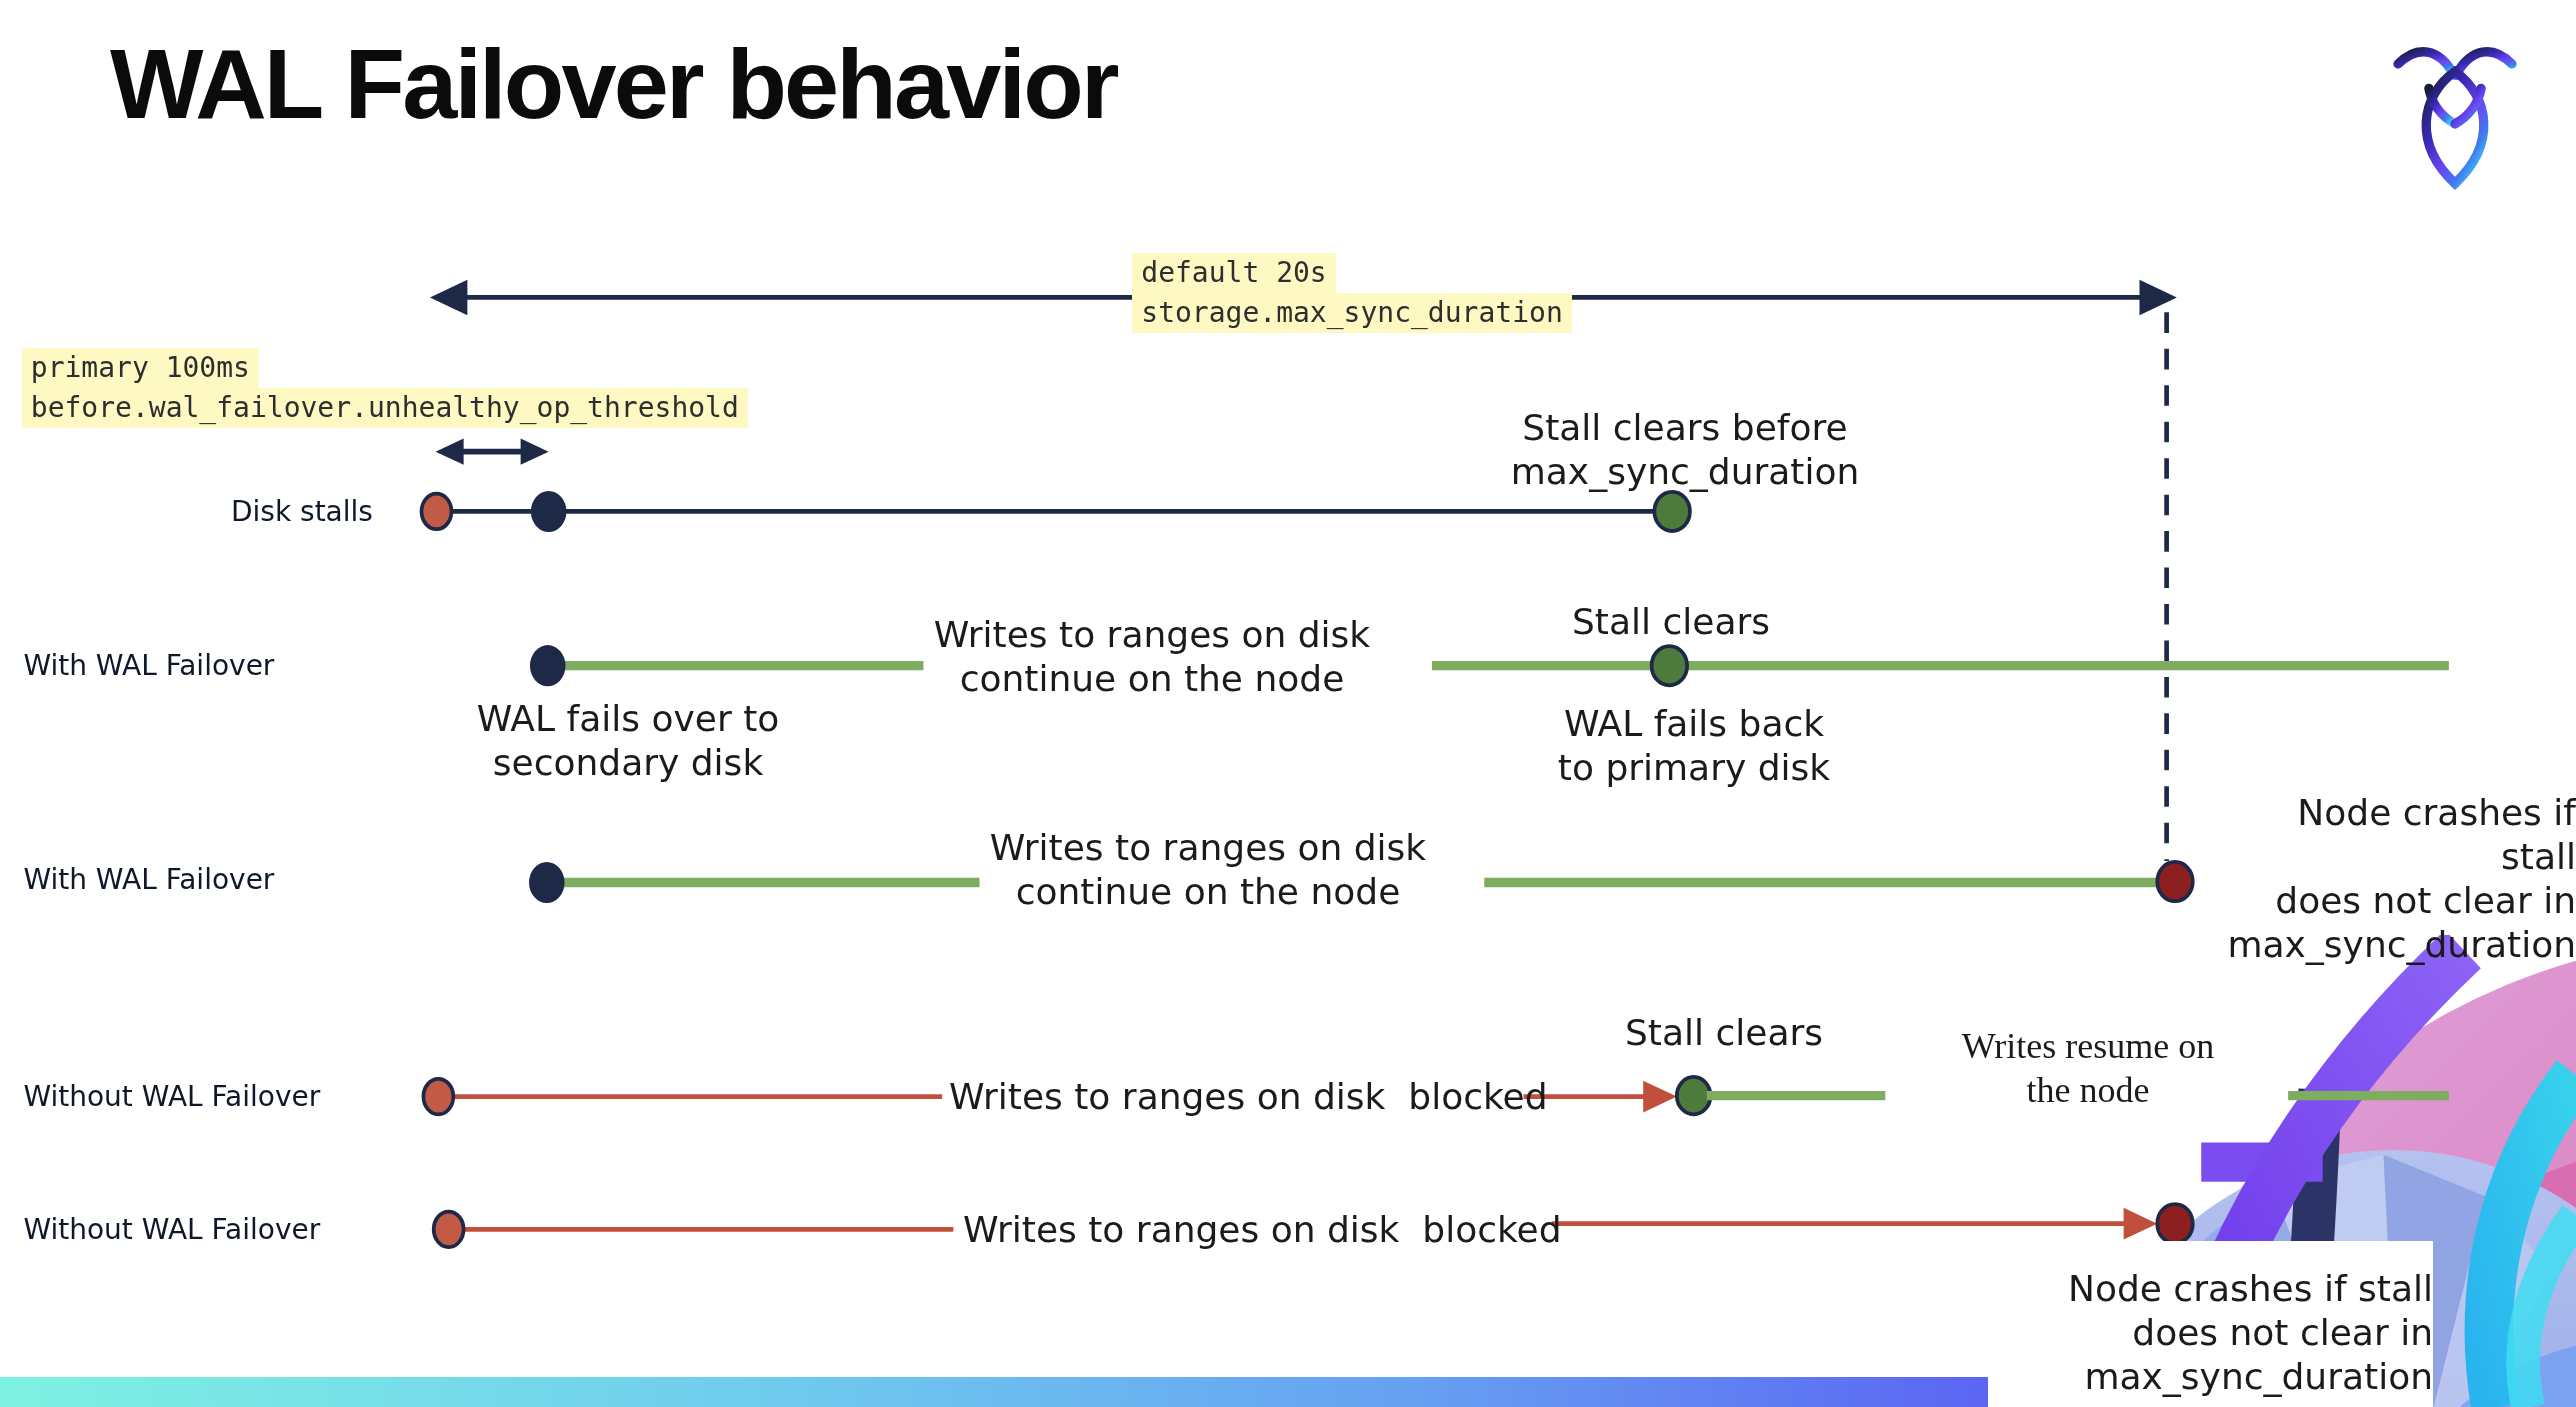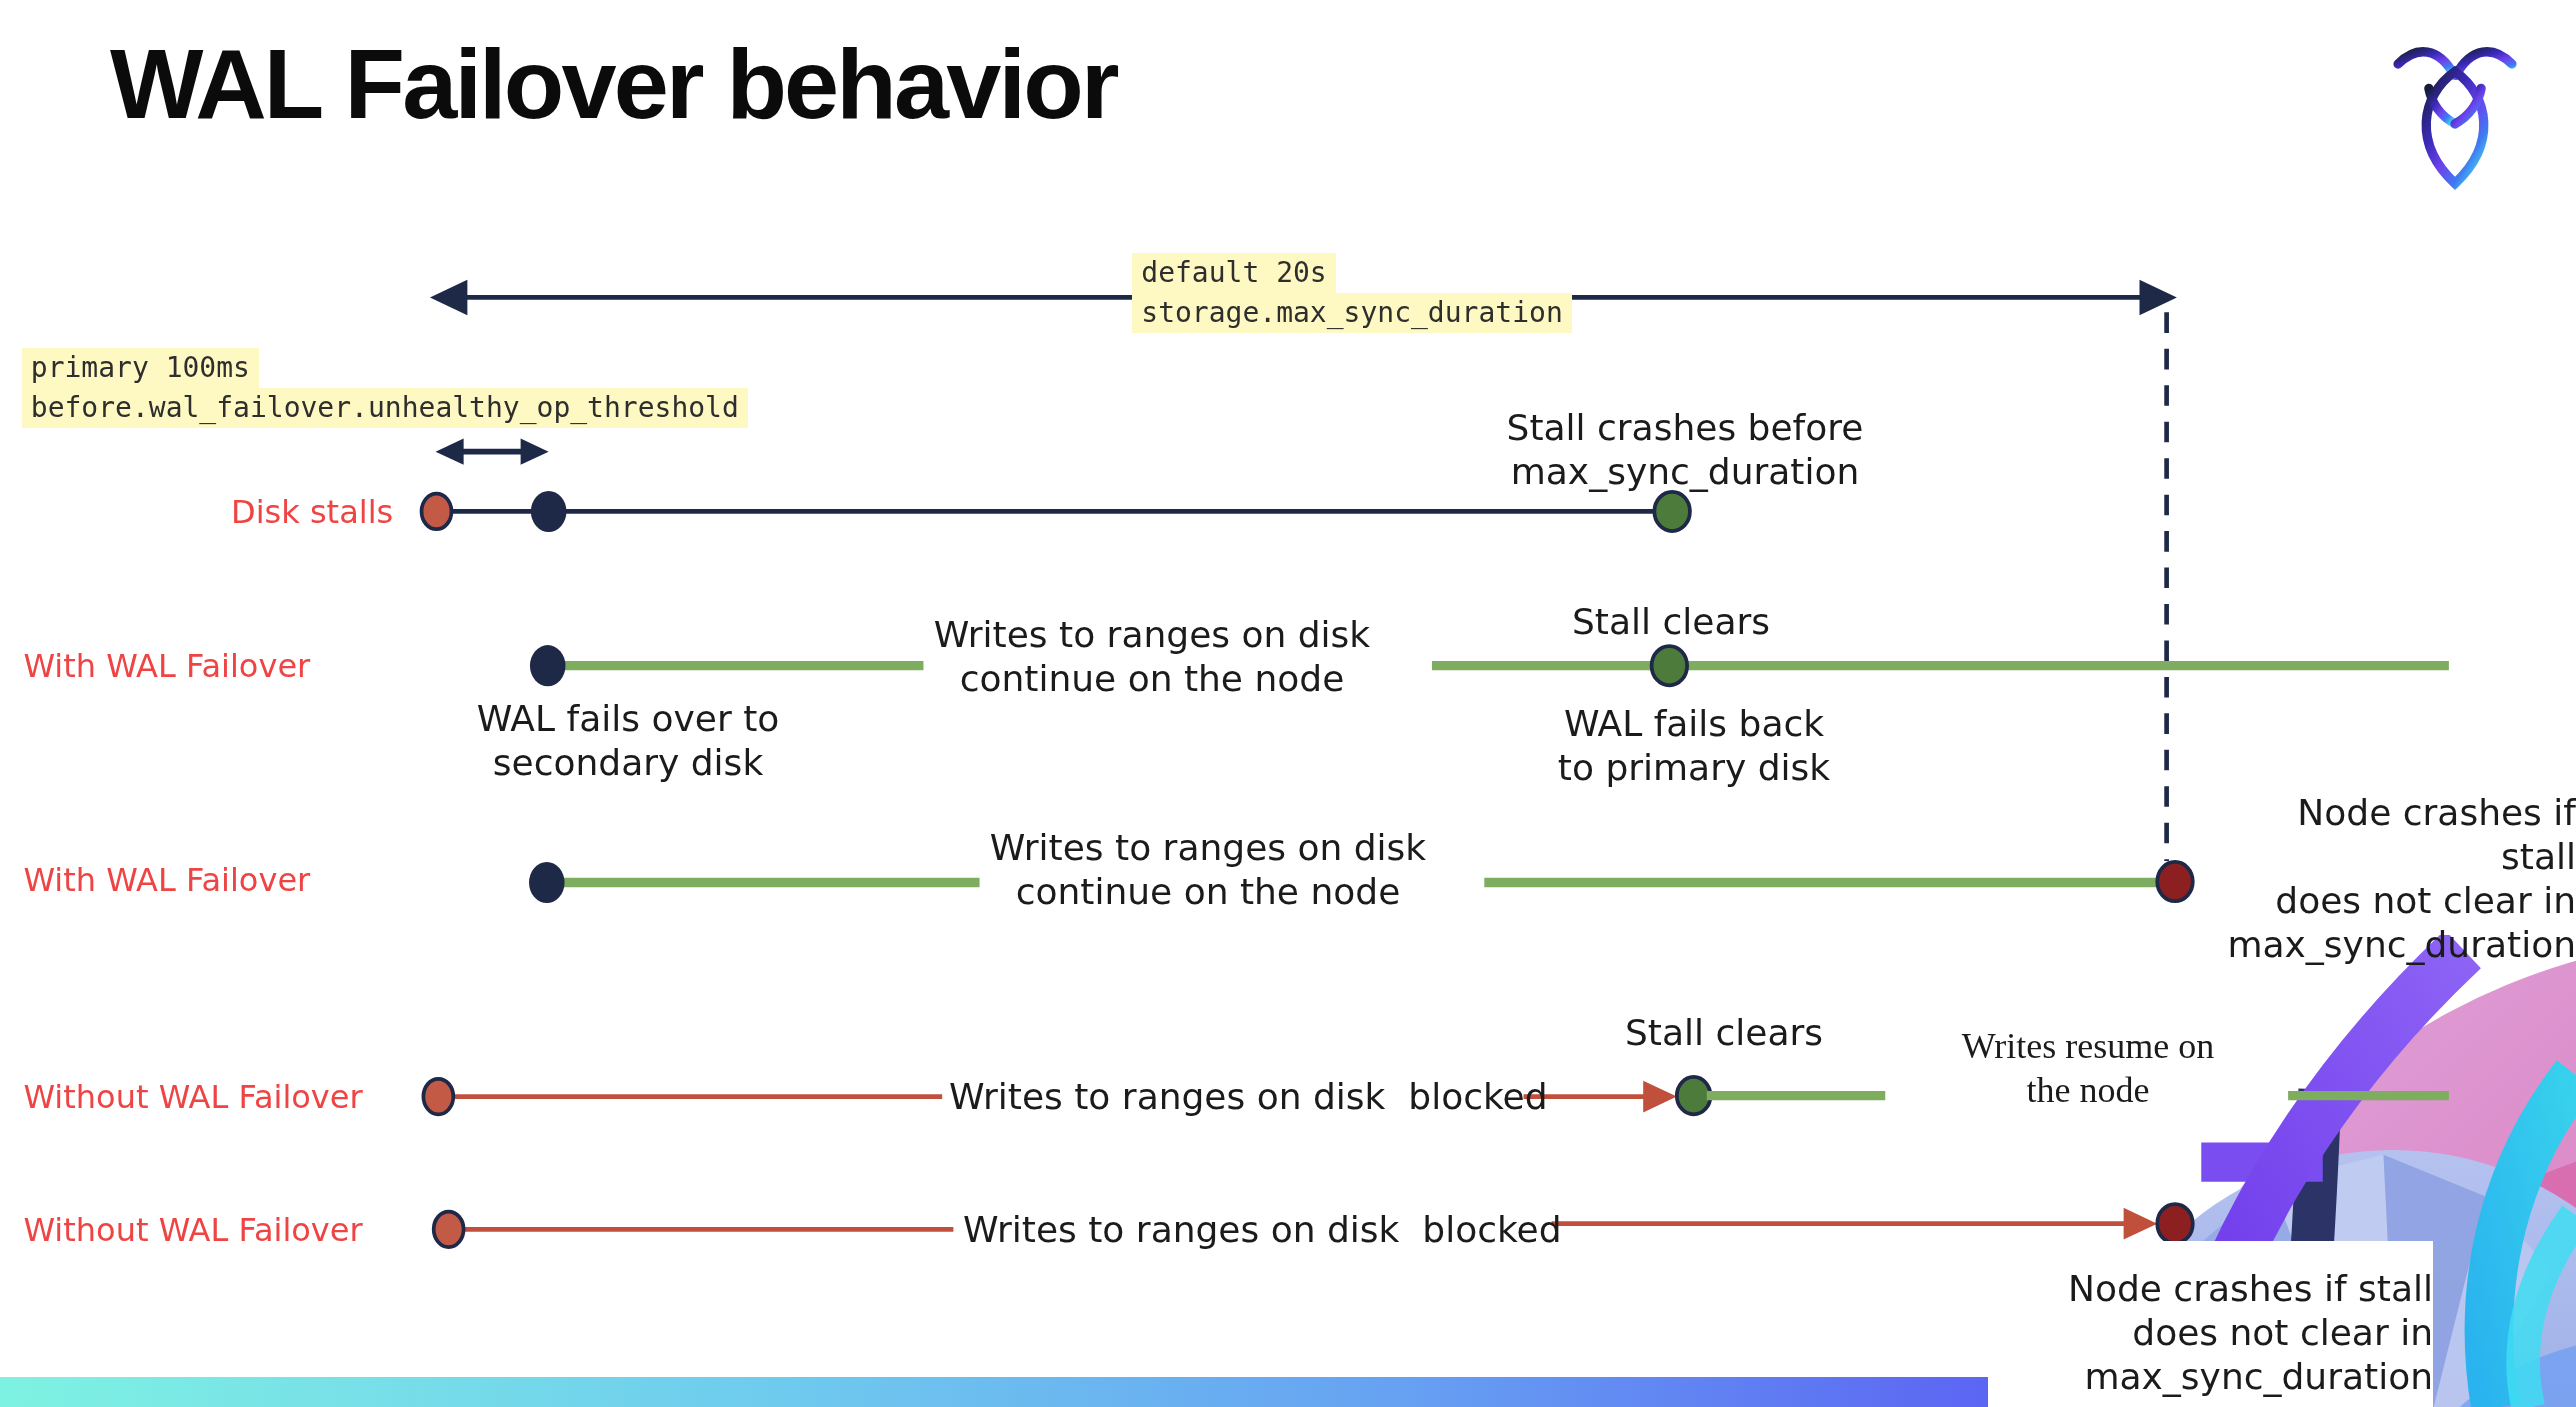--- a/index.html
+++ b/index.html
@@ -17,21 +17,21 @@
       font-weight:700;letter-spacing:-2.8px;color:#0b0b0b;font-family:"Liberation Sans","DejaVu Sans",sans-serif;margin-left:48px;}
 
   .codelabel{position:absolute;z-index:5;font-family:"DejaVu Sans Mono","Liberation Mono",monospace;
       font-size:28px;line-height:34px;color:#2e2e2e;}
   .codelabel span{display:table;background:#fef9c3;padding:2.8px 9.3px;margin:0 0 0.9px 0;white-space:pre;}
   #lbl-maxsync{left:1132px;top:253px;}
   #lbl-threshold{left:21.5px;top:348px;}
 
   .ann{position:absolute;z-index:5;font-size:36px;line-height:44px;color:#1b1b1b;white-space:pre-line;text-align:right;}
   .ctr{text-align:center;transform:translateX(-50%);}
-  .rowlabel{position:absolute;z-index:5;font-size:32px;line-height:44px;color:#ef4444;white-space:nowrap;}
+  .rowlabel{position:absolute;z-index:5;font-size:28px;line-height:44px;color:#0f172a;white-space:nowrap;}
 
   #row-label-0{left:231px;top:490px;}
   #row-label-1{left:23.4px;top:644px;}
   #row-label-2{left:23.4px;top:858px;}
   #row-label-3{left:23.4px;top:1075px;}
   #row-label-4{left:23.4px;top:1208px;}
 
   #ann-stall-before{left:1685px;top:406px;}
   #ann-writes-cont-1{left:1152px;top:613px;}
   #ann-stall-1{left:1671px;top:600px;}
@@ -188,21 +188,21 @@
     <span>primary 100ms</span>
     <span>before.wal_failover.unhealthy_op_threshold</span>
   </div>
 
   <div class="rowlabel" id="row-label-0">Disk stalls</div>
   <div class="rowlabel" id="row-label-1">With WAL Failover</div>
   <div class="rowlabel" id="row-label-2">With WAL Failover</div>
   <div class="rowlabel" id="row-label-3">Without WAL Failover</div>
   <div class="rowlabel" id="row-label-4">Without WAL Failover</div>
 
-  <div class="ann ctr" id="ann-stall-before">Stall crashes before
+  <div class="ann ctr" id="ann-stall-before">Stall clears before
 max_sync_duration</div>
   <div class="ann ctr" id="ann-writes-cont-1">Writes to ranges on disk
 continue on the node</div>
   <div class="ann ctr" id="ann-stall-1">Stall clears</div>
   <div class="ann ctr" id="ann-fails-over">WAL fails over to
 secondary disk</div>
   <div class="ann ctr" id="ann-fails-back">WAL fails  back
 to primary disk</div>
   <div class="ann ctr" id="ann-writes-cont-2">Writes to ranges on disk
 continue on the node</div>

